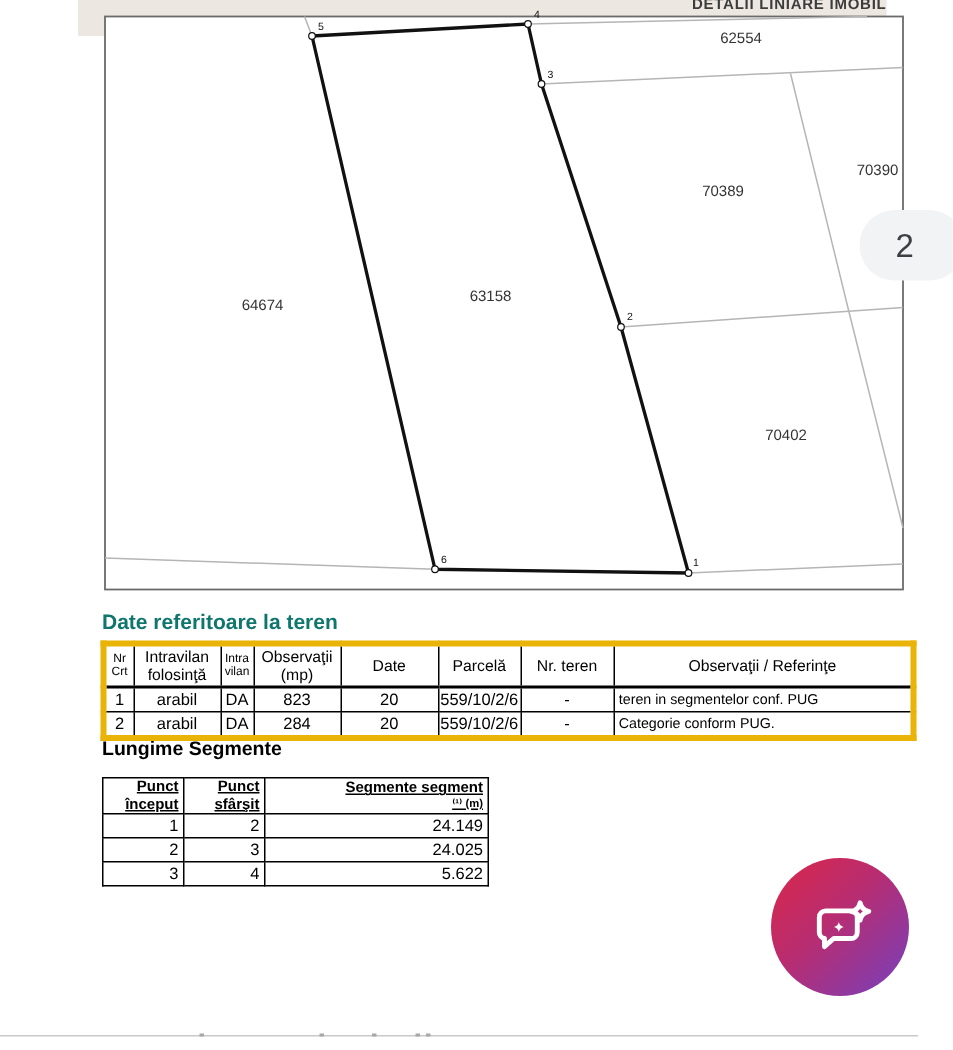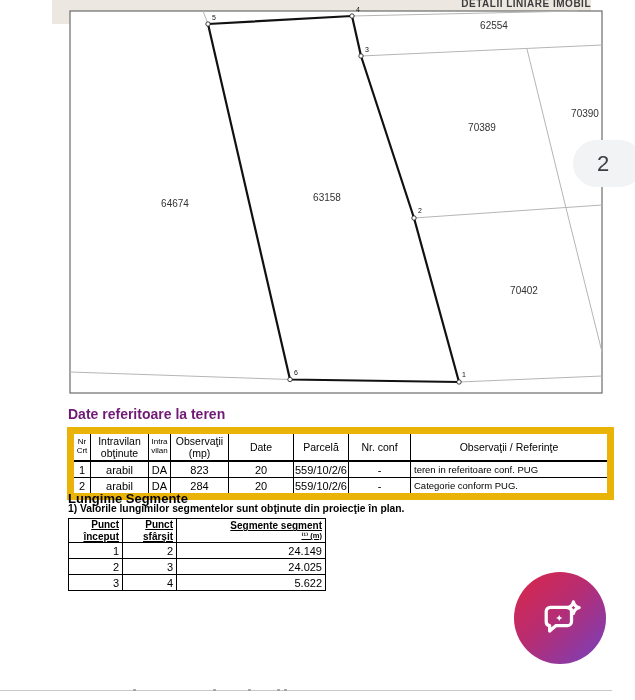--- a/index.html
+++ b/index.html
@@ -16,30 +16,30 @@
   #plan-svg{position:absolute;left:0;top:0;z-index:2;}
   .parcel-label{font-size:10px;fill:#333;}
   .vertex-label{font-size:7px;fill:#111;}
 
   
   .page-badge{position:absolute;left:573px;top:140px;width:70px;height:47px;background:#f1f3f4;
     border-radius:24px;z-index:4;display:flex;align-items:center;}
   .page-badge span{font-size:22px;color:#3c4043;margin-left:24px;}
 
   
-  .land-heading{position:absolute;left:68px;top:406px;font-size:14px;font-weight:bold;color:#701a75;z-index:3;}
+  .land-heading{position:absolute;left:68px;top:406px;font-size:14px;font-weight:bold;color:#0f766e;z-index:3;}
   .seg-heading{position:absolute;left:68px;top:491px;font-size:13px;font-weight:bold;color:#000;z-index:3;}
   .seg-note{position:absolute;left:68px;top:503px;font-size:10.3px;font-weight:bold;color:#000;z-index:3;}
 
   
   table{border-collapse:collapse;table-layout:fixed;background:#fff;}
   .land-table{position:absolute;left:67px;top:427px;width:540px;z-index:3;}
   .land-table th,.land-table td{border:1px solid #000;padding:0;text-align:center;vertical-align:middle;
     overflow:hidden;white-space:nowrap;}
-  .land-table{border:7px solid #eab308;}
+  .land-table{border:4px solid #eab308;}
   .land-table thead th{height:26px;font-size:10.5px;font-weight:normal;line-height:1.15;border-bottom:2px solid #000;}
   .land-table thead th.sm{font-size:8px;line-height:1.1;}
   .land-table tbody td{height:15px;font-size:11px;}
   .land-table tbody td.obs{font-size:9.5px;text-align:left;padding-left:3px;}
 
   .seg-table{position:absolute;left:68px;top:518px;width:257px;z-index:3;border:1.5px solid #000;}
   .seg-table th,.seg-table td{border:1px solid #000;padding:0 3px 0 0;text-align:right;vertical-align:middle;
     overflow:hidden;white-space:nowrap;}
   .seg-table thead th{height:22px;font-size:10px;font-weight:bold;line-height:1.15;border-bottom:1.5px solid #000;text-decoration:underline;}
   .seg-table thead th div.unit{font-size:7.5px;font-weight:bold;}
@@ -116,70 +116,69 @@
         <col style="width:200px">
     </colgroup>
     <thead id="land-thead">
         <tr>
           <th class="sm">
             <div>Nr</div>
             <div>Crt</div>
           </th>
           <th>
             <div>Intravilan</div>
-            <div>obţinute</div>
+            <div>folosinţă</div>
           </th>
           <th class="sm">
             <div>Intra</div>
             <div>vilan</div>
           </th>
           <th>
             <div>Observaţii</div>
             <div>(mp)</div>
           </th>
           <th>
             <div>Date</div>
           </th>
           <th>
             <div>Parcelă</div>
           </th>
           <th>
-            <div>Nr. conf</div>
+            <div>Nr. teren</div>
           </th>
           <th>
             <div>Observaţii / Referinţe</div>
           </th>
         </tr>
       </thead>
     <tbody id="land-tbody">
         <tr>
           <td>1</td>
           <td>arabil</td>
           <td>DA</td>
           <td>823</td>
           <td>20</td>
           <td>559/10/2/6</td>
           <td>-</td>
-          <td class="obs">teren in referitoare conf. PUG</td>
+          <td class="obs">teren in segmentelor conf. PUG</td>
         </tr>
         <tr>
           <td>2</td>
           <td>arabil</td>
           <td>DA</td>
           <td>284</td>
           <td>20</td>
           <td>559/10/2/6</td>
           <td>-</td>
           <td class="obs">Categorie conform PUG.</td>
         </tr>
       </tbody>
   </table>
 
   <div class="seg-heading">Lungime Segmente</div>
-  <div class="seg-note">1) Valorile lungimilor segmentelor sunt obţinute din proiecţie în plan.</div>
   <table class="seg-table">
     <colgroup>
       <col style="width:54px">
         <col style="width:54px">
         <col style="width:149px">
     </colgroup>
     <thead id="seg-thead">
         <tr>
           <th>
             <div>Punct</div>

